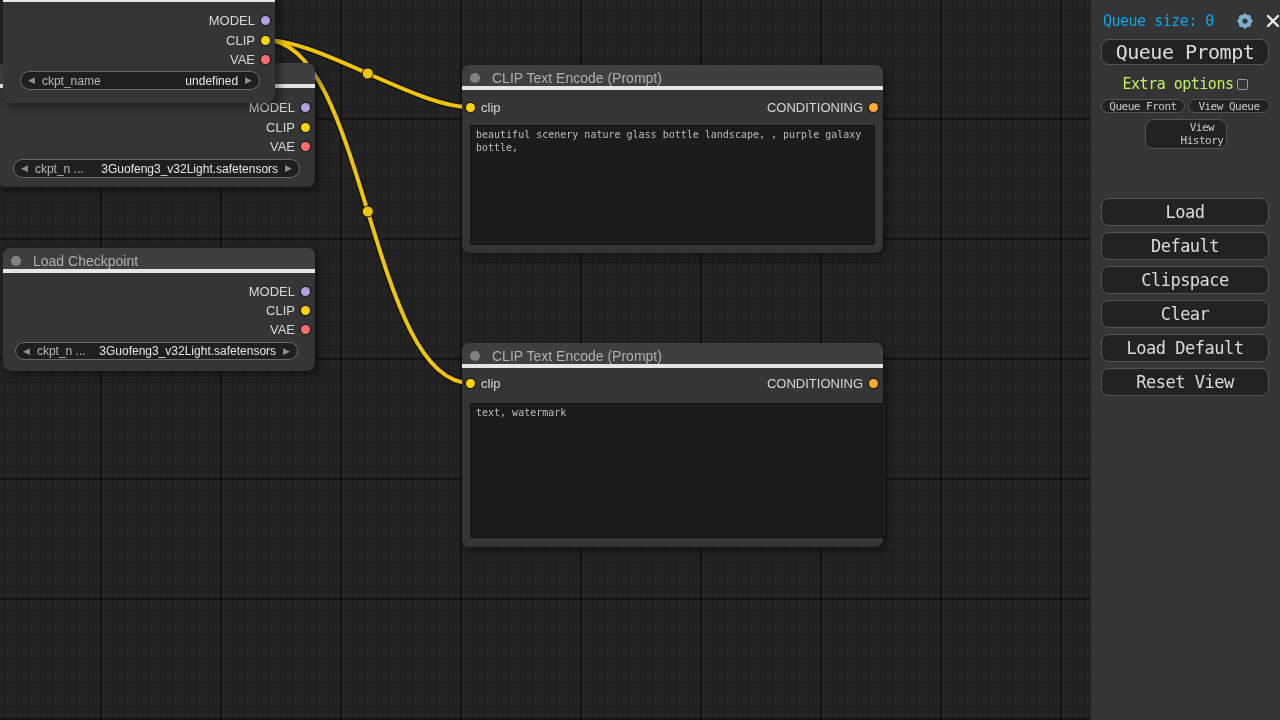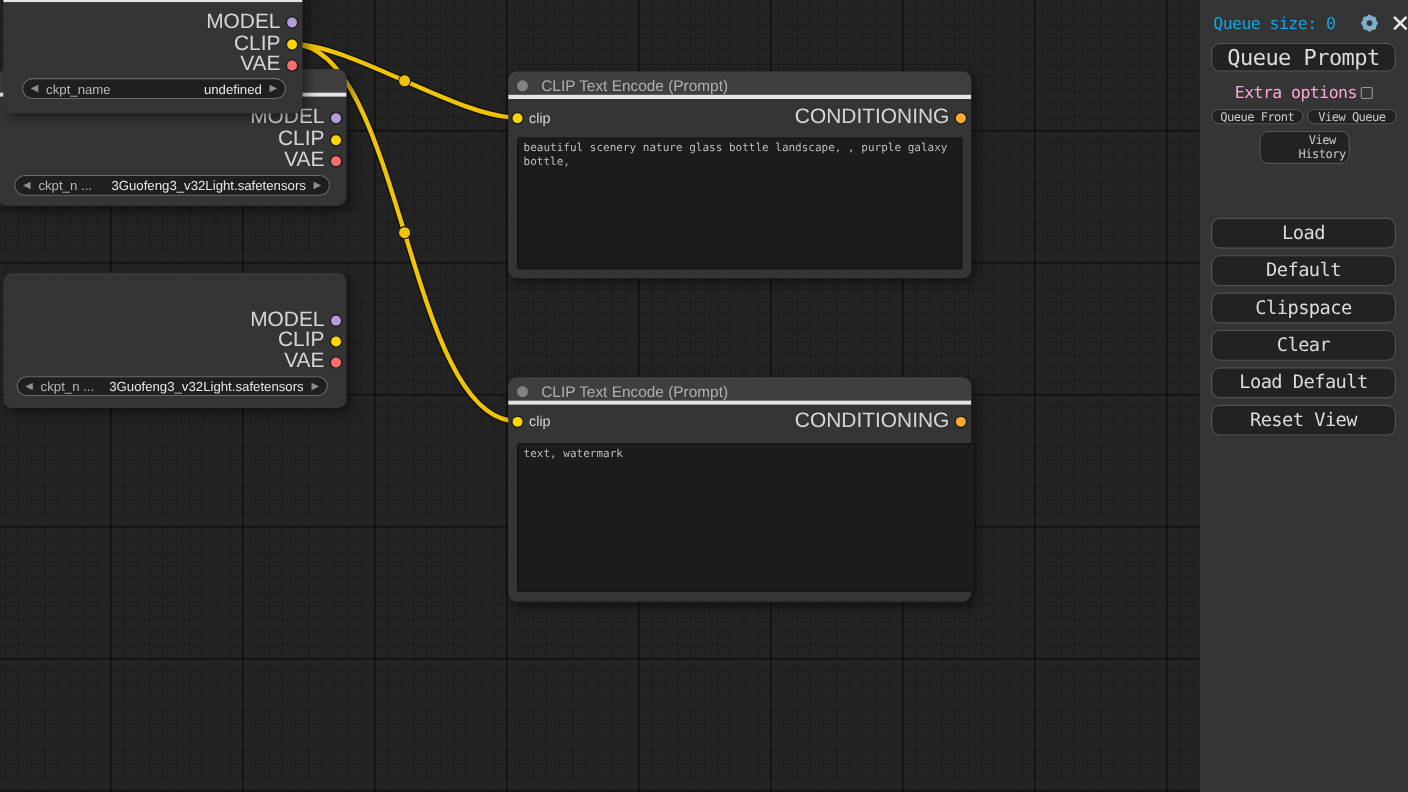--- a/index.html
+++ b/index.html
@@ -36,21 +36,21 @@
   .port-row { position:absolute; left:0; right:0; height:18px; }
   .port-dot { position:absolute; top:50%; margin-top:-4.5px; width:9px; height:9px;
           border-radius:50%; box-shadow:0 0 0 1.5px rgba(0,0,0,0.35); }
   .out-dot { right:5px; }
   .in-dot  { left:3.5px; }
   .dot-model { background:#B39DDB; }
   .dot-clip  { background:#FFD500; }
   .dot-vae   { background:#FF6E6E; }
   .dot-cond  { background:#FFA931; }
   .out-label { position:absolute; right:20px; top:50%; transform:translateY(-50%);
-          font-size:19px; color:#D6D6D6; }
+          font-size:13px; color:#D6D6D6; }
   .in-label  { position:absolute; left:19px; top:50%; transform:translateY(-50%);
           font-size:13px; color:#D6D6D6; }
   .combo-widget { position:absolute; height:19px; background:#1F1F1F;
           border:1px solid #6A6A6A; border-radius:10px;
           display:flex; align-items:center; font-size:12px; }
   .combo-arrow { color:#8F8F8F; font-size:9px; line-height:1; padding:0 7px;
           flex:0 0 auto; }
   .combo-label { color:#B9B9B9; white-space:nowrap; flex:0 0 auto; }
   .combo-value { color:#E6E6E6; white-space:nowrap; flex:1 1 auto;
           text-align:right; overflow:hidden; }
@@ -70,21 +70,21 @@
   .close-btn { position:absolute; left:161px; top:2px; width:18px; height:18px;
           cursor:pointer; }
   .btn { position:absolute; left:10px; width:168px; background:#222222;
           border:1px solid #545454; border-radius:8px; color:#DCDCDC;
           display:flex; align-items:center; justify-content:center;
           font-family:"DejaVu Sans Mono", monospace; cursor:pointer;
           letter-spacing:-0.5px; }
   .queue-prompt-btn { top:39px; height:26px; font-size:20px; }
   .extra-row { position:absolute; top:76px; left:0; width:189px; height:16px;
           display:flex; align-items:center; justify-content:center; gap:4px; }
-  .extra-label { font-size:15px; color:#f9a8d4; letter-spacing:-0.5px; }
+  .extra-label { font-size:15px; color:#bef264; letter-spacing:-0.5px; }
   .checkbox { width:11px; height:11px; border:1px solid #9A9A9A; border-radius:2px;
           background:transparent; }
   .mini-btn { position:absolute; top:99px; height:14px; background:#222222;
           border:1px solid #545454; border-radius:8px; color:#C8C8C8;
           font-size:11px; display:flex; align-items:center; justify-content:center;
           letter-spacing:-0.5px; cursor:pointer; }
   .queue-front-btn { left:10px;  width:84px; }
   .view-queue-btn  { left:97px;  width:82px; }
   .view-history-btn { position:absolute; top:119px; left:54px; width:82px;
           height:30px; background:#222222; border:1px solid #545454;
@@ -147,20 +147,24 @@
       </div>
       <div class="combo-widget" style="left:17px; top:94px; width:240px;">
         <span class="combo-arrow">◀</span>
         <span class="combo-label">ckpt_name</span>
         <span class="combo-value">undefined</span>
         <span class="combo-arrow">▶</span>
       </div>
     </div>
 
     <div class="node" style="left:3px; top:248px; width:312px; height:123px; z-index:2;">
+      <div class="node-title">
+        <span class="collapse-dot"></span>
+        <span class="node-title-text">Load Checkpoint</span>
+      </div>
       <div class="port-row" style="top:34px;">
         <span class="out-label">MODEL</span>
         <span class="port-dot out-dot dot-model"></span>
       </div>
       <div class="port-row" style="top:53px;">
         <span class="out-label">CLIP</span>
         <span class="port-dot out-dot dot-clip"></span>
       </div>
       <div class="port-row" style="top:72px;">
         <span class="out-label">VAE</span>

